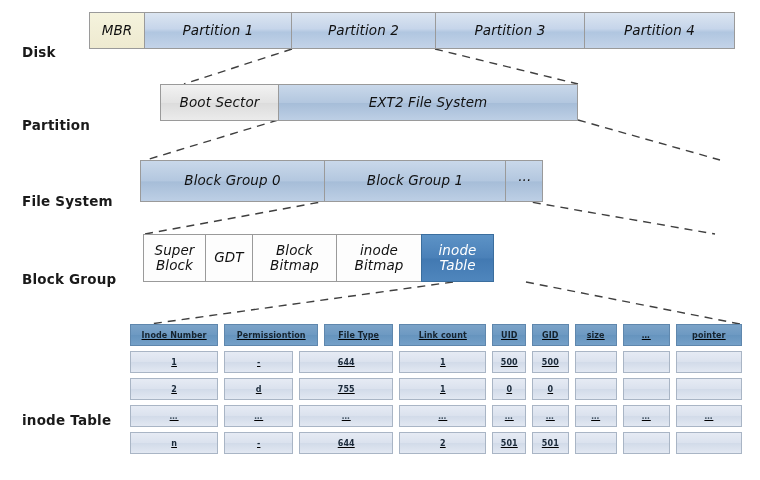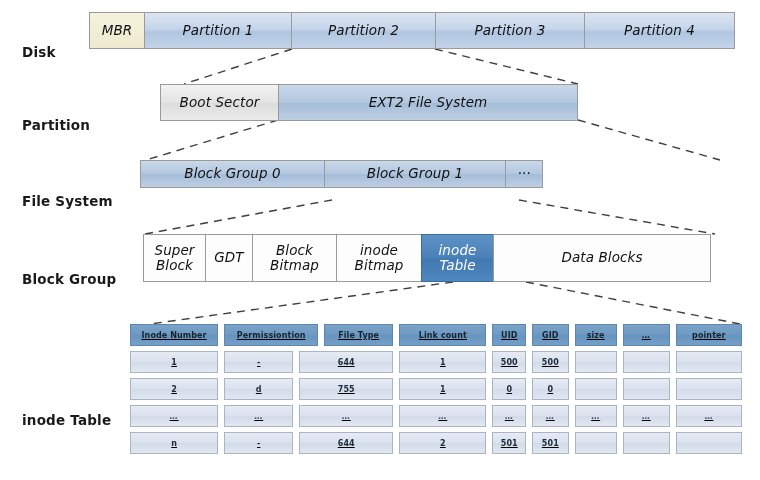--- a/index.html
+++ b/index.html
@@ -156,39 +156,38 @@
 
   <div class="row-label" style="left:22px; top:95px;">Partition</div>
 
   <div class="band" style="left:160px; top:84px; width:424px; height:37px;">
     <div class="cell fill-grey" style="width:119px;">Boot Sector</div>
     <div class="cell fill-steel" style="width:300px;">EXT2 File System</div>
   </div>
 
   <div class="row-label" style="left:22px; top:171px;">File System</div>
 
-  <div class="band" style="left:140px; top:160px; width:580px; height:28px;">
+  <div class="band" style="left:140px; top:160px; width:580px; height:42px;">
     <div class="cell fill-steel" style="width:185px;">Block Group 0</div>
     <div class="cell fill-steel" style="width:182px;">Block Group 1</div>
     <div class="cell fill-steel" style="width:38px;">···</div>
   </div>
 
   <div class="row-label" style="left:22px; top:249px;">Block Group</div>
 
   <div class="band" style="left:143px; top:234px; width:572px; height:48px;">
     <div class="cell fill-white" style="width:63px;">Super
 Block</div>
     <div class="cell fill-white" style="width:48px;">GDT</div>
     <div class="cell fill-white" style="width:85px;">Block
 Bitmap</div>
     <div class="cell fill-white" style="width:86px;">inode
 Bitmap</div>
     <div class="cell fill-accent" style="width:73px;">inode
 Table</div>
-    <div class="cell fill-white" style="width:218px;">Data Blocks</div>
   </div>
 
   <div class="row-label" style="left:22px; top:390px;">inode Table</div>
 
   <div class="itable" style="left:130px; top:324px; width:612px;">
 
     <div class="irow head" style="height:22px; margin-bottom:5px;">
       <div class="icell" style="width:92px; margin-right:6px;">Inode Number</div>
       <div class="icell" style="width:98px; margin-right:6px;">Permissiontion</div>
       <div class="icell" style="width:72px; margin-right:6px;">File Type</div>

